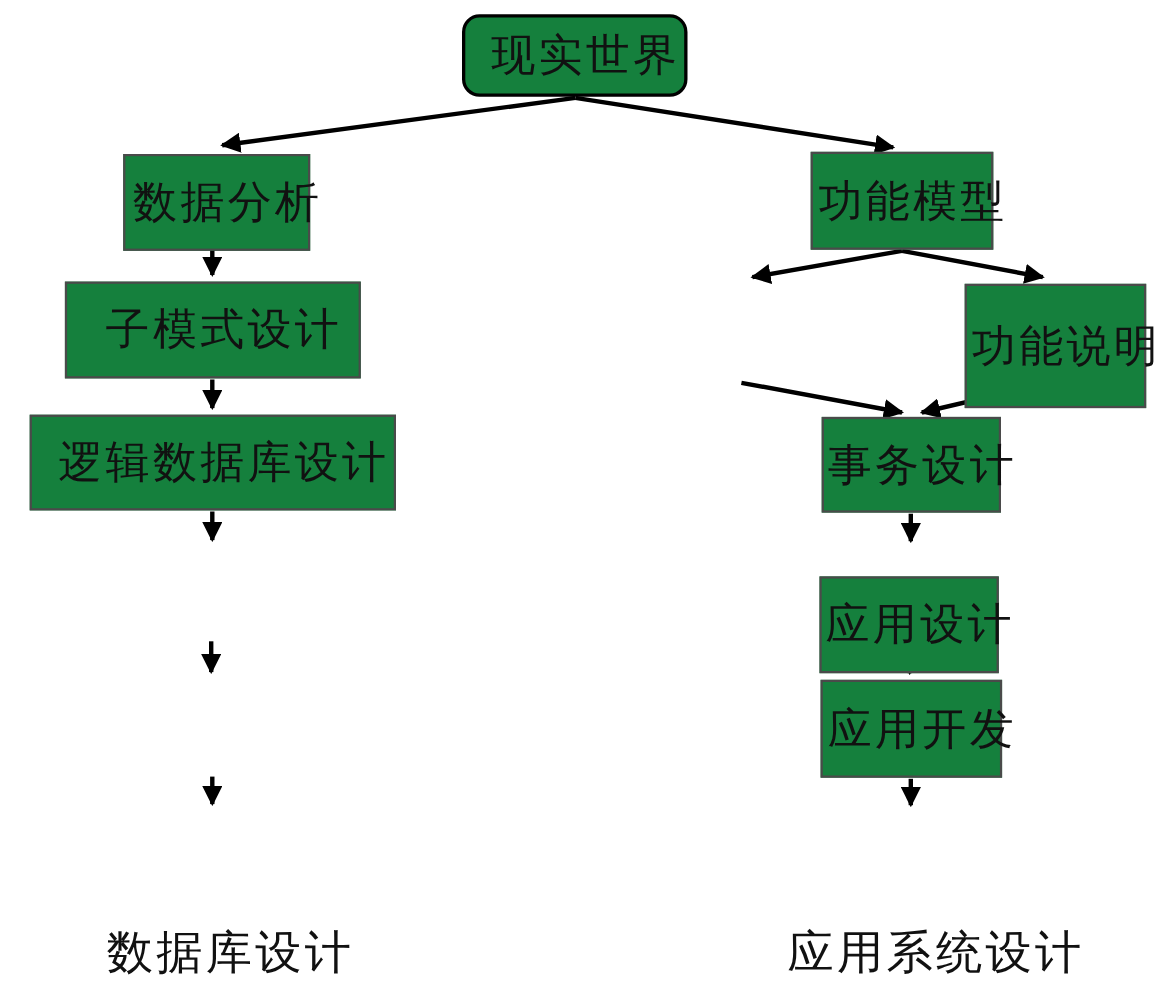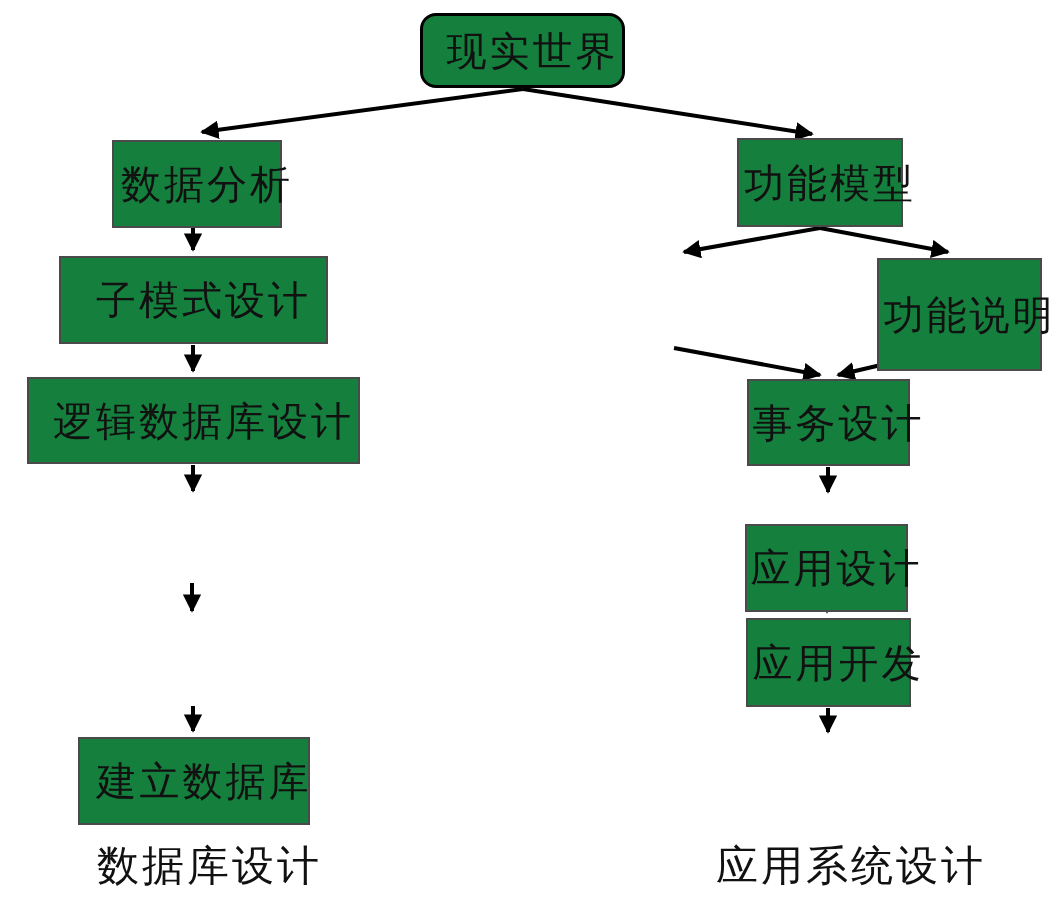--- a/index.html
+++ b/index.html
@@ -97,21 +97,20 @@
       <line x1="827" y1="587" x2="827" y2="612" marker-end="url(#ah)"></line>
       <line x1="828" y1="708" x2="828" y2="732" marker-end="url(#ah)"></line>
     </g>
   </svg>
 
   <div class="node root" id="n-real-world">现实世界</div>
 
   <div class="node" id="n-data-analysis">数据分析</div>
   <div class="node" id="n-concept-model">子模式设计</div>
   <div class="node" id="n-logical-db">逻辑数据库设计</div>
-  <div class="node" id="n-build-db">建立数据库</div>
 
   <div class="node" id="n-func-analysis">功能模型</div>
   <div class="node" id="n-func-desc">功能说明</div>
   <div class="node" id="n-transaction">事务设计</div>
   <div class="node" id="n-app-design">应用设计</div>
   <div class="node" id="n-app-dev">应用开发</div>
 
   <div class="caption" id="cap-left">数据库设计</div>
   <div class="caption" id="cap-right">应用系统设计</div>
 

